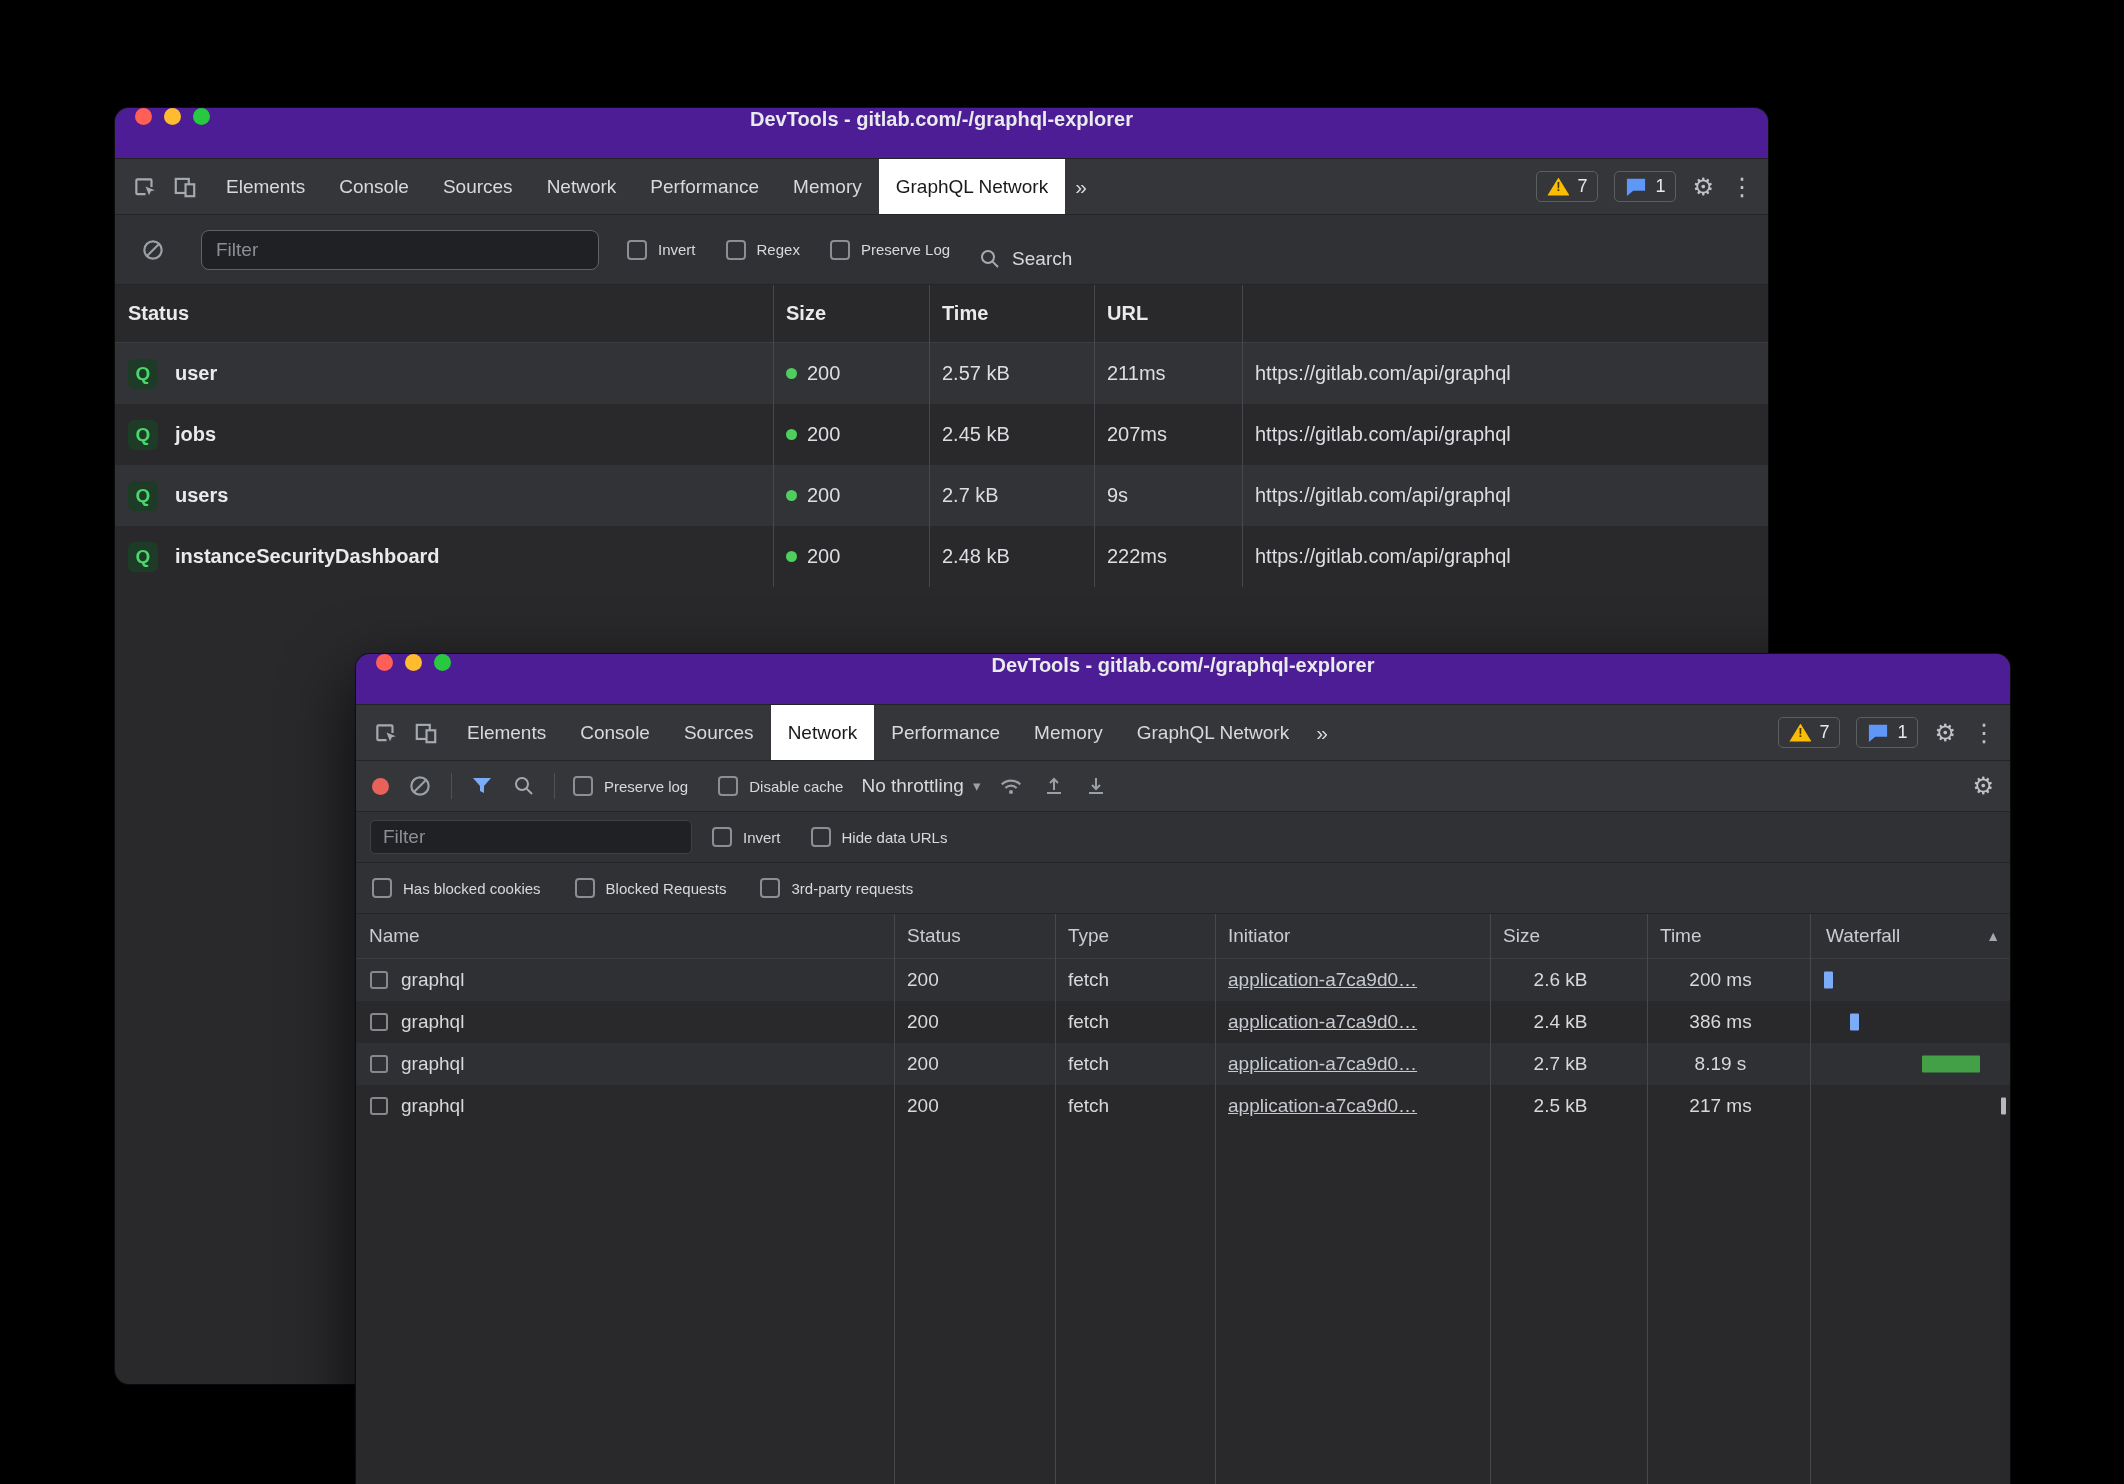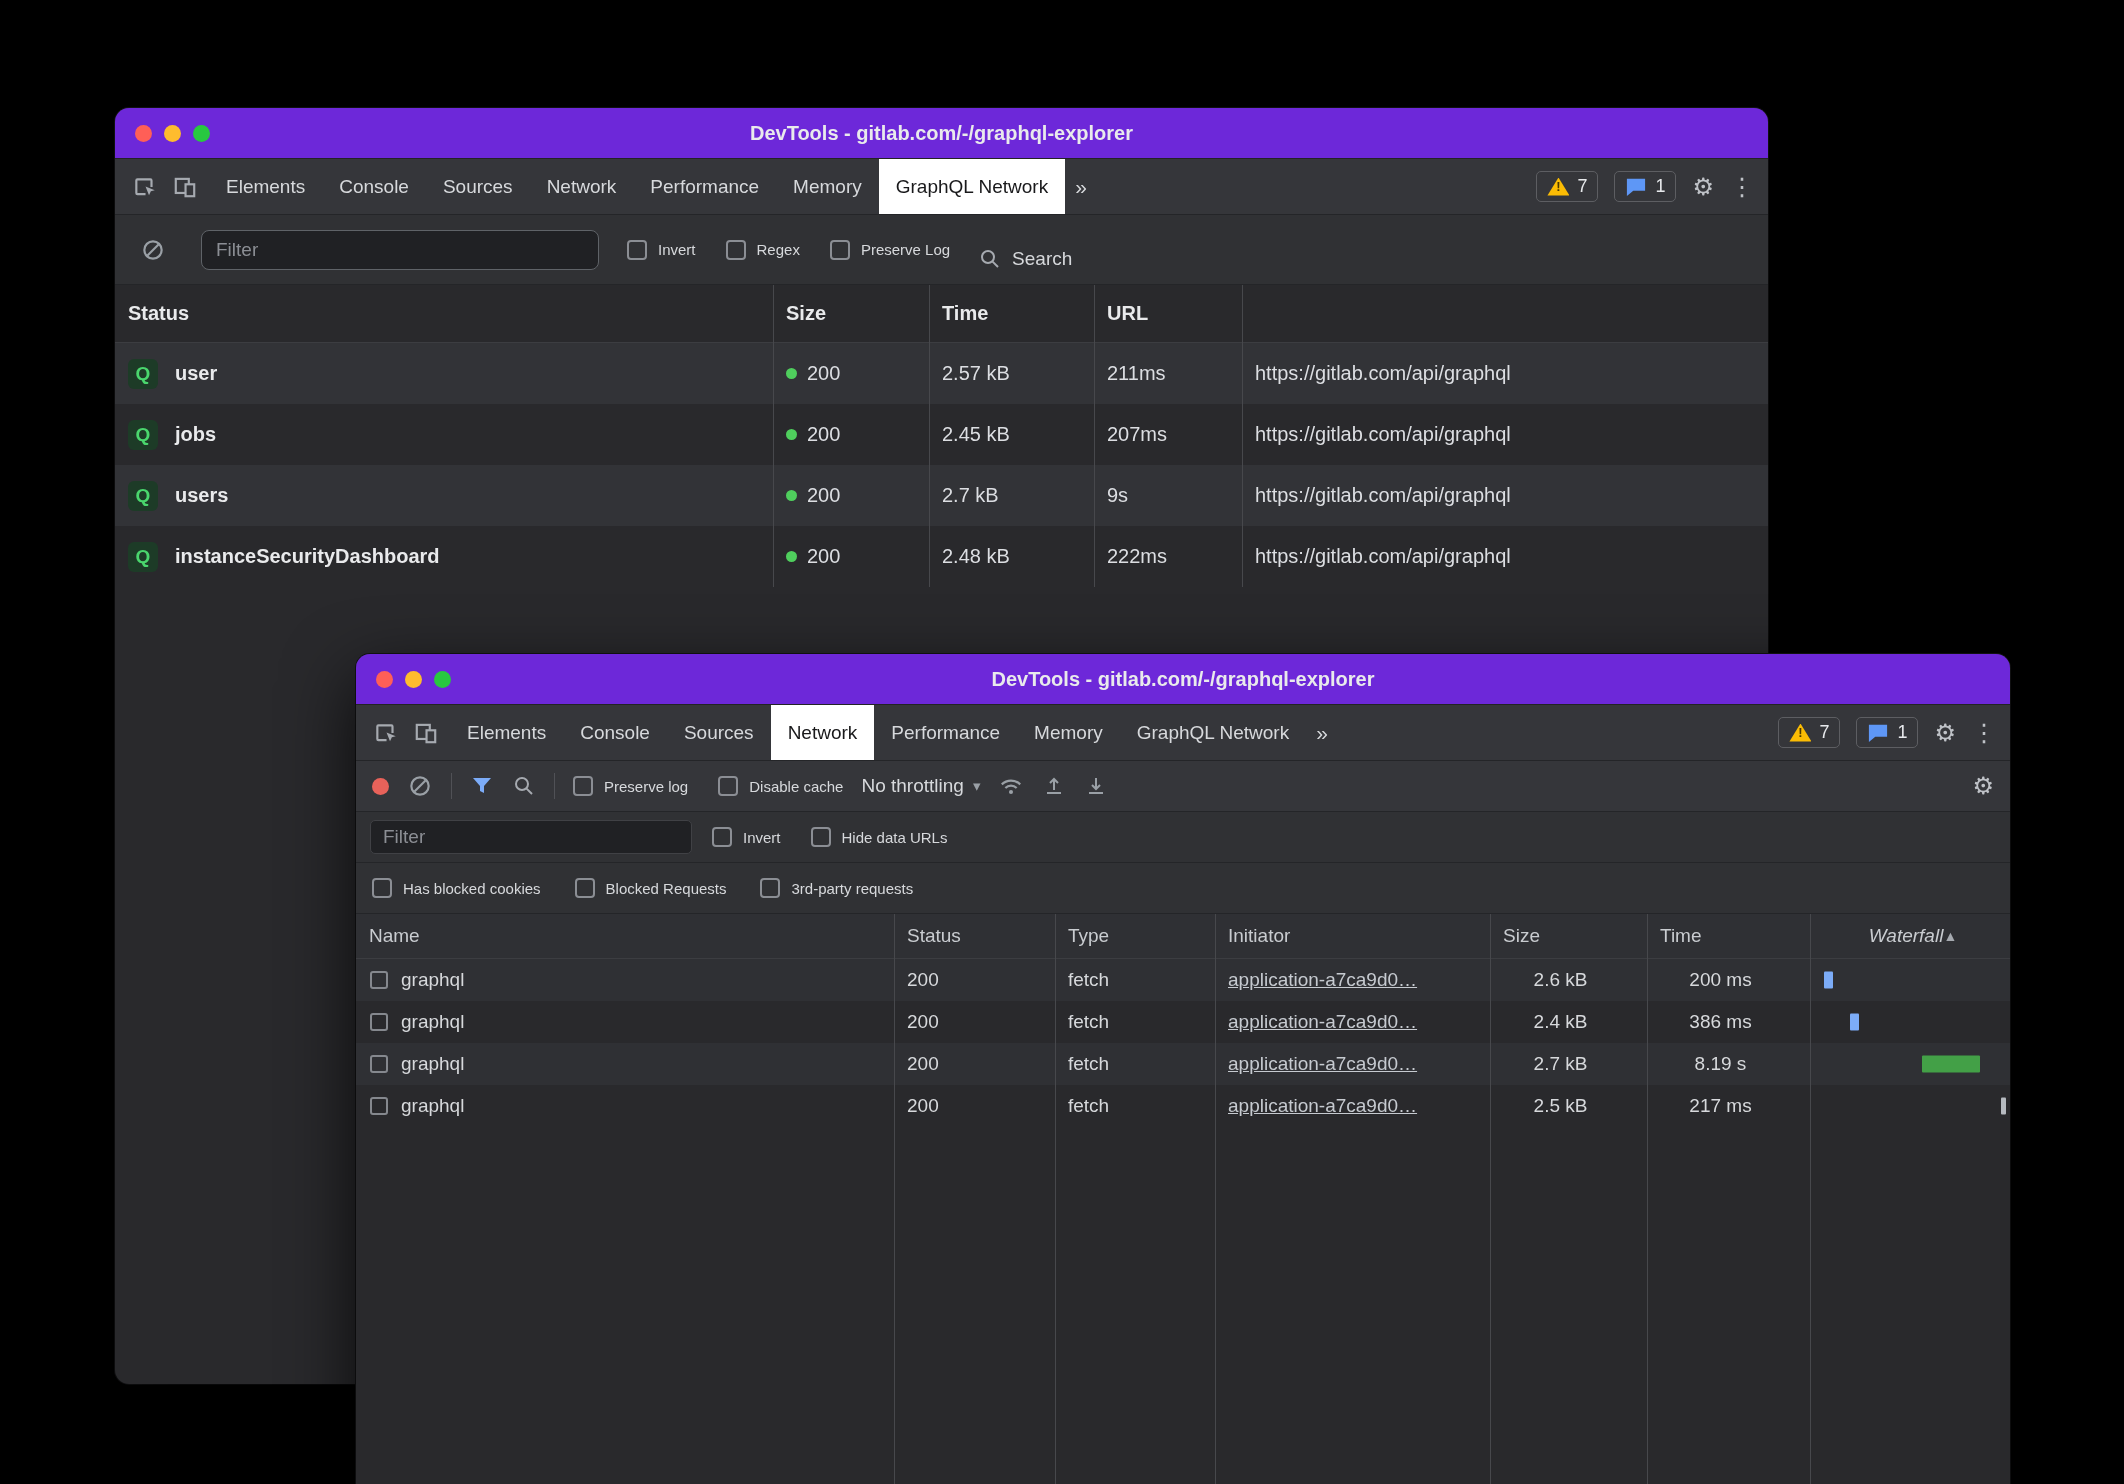--- a/index.html
+++ b/index.html
@@ -4,22 +4,22 @@
 <style>
   * { margin:0; padding:0; box-sizing:border-box; }
   html,body { width:2124px; height:1484px; background:#000; overflow:hidden;
               font-family:"Liberation Sans", sans-serif; }
 
   .window { position:absolute; background:#29292c;
             box-shadow:0 24px 70px rgba(0,0,0,.78), 0 0 0 1px #141416; }
   #win1 { left:115px; top:108px; width:1653px; height:1276px; border-radius:14px; z-index:1; }
   #win2 { left:356px; top:654px; width:1654px; height:830px; border-radius:14px 14px 0 0; z-index:2; }
 
-  .titlebar { height:51px; background:#6d28d9; border-bottom:1px solid #232326;
-              border-radius:14px 14px 0 0; display:flex; align-items:center;
+  .titlebar { height:51px; background:#4c1d95; border-bottom:1px solid #232326;
+              border-radius:14px 14px 0 0; display:flex; 
               justify-content:center; position:relative; }
   .traffic { position:absolute; left:20px; display:flex; gap:12px; }
   .light { width:17px; height:17px; border-radius:50%; }
   .red{background:#ff5f57}.yellow{background:#febc2e}.green{background:#28c840}
   .title { font-size:20px; font-weight:bold; color:#e9eaec; }
 
   .tabsrow { height:56px; background:#35363a; display:flex; align-items:stretch;
              padding:0 14px 0 10px; border-bottom:1px solid #242528; }
   .ticon { display:flex; align-items:center; justify-content:center; width:40px; align-self:stretch; }
   .tabs { display:flex; align-items:stretch; margin-left:4px; }
@@ -91,21 +91,21 @@
   .t2row { display:grid; grid-template-columns:538px 161px 160px 275px 157px 163px auto;
            height:42px; align-items:center; font-size:19px; color:#d7d9dc; }
   .t2row.even { background:#2f3034; }
   .namecell { display:flex; align-items:center; gap:13px; padding-left:14px; }
   .cb2 { width:18px; height:18px; border:2px solid #85888e; border-radius:3px; flex:none; display:inline-block; }
   .num { text-align:center; padding-right:16px; }
   .link { text-decoration:underline; color:#c6cad0; overflow:hidden; text-overflow:ellipsis;
           white-space:nowrap; display:block; }
   .wfcell { position:relative; height:100%; }
   .wbar { position:absolute; top:50%; transform:translateY(-50%); height:17px; border-radius:1px; }
-  .wfhead { display:flex; align-items:center; justify-content:center; padding:0 10px 0 16px;font-style:italic; }
+  .wfhead { display:flex; align-items:center; justify-content:space-between; padding:0 10px 0 16px; }
   .sort { font-size:14px; color:#a6aab0; }
   svg { display:block; }
 </style>
 </head>
 <body>
 
 <div class="window" id="win1">
   <div class="titlebar">
     <div class="traffic">
       <span class="light red"></span>

